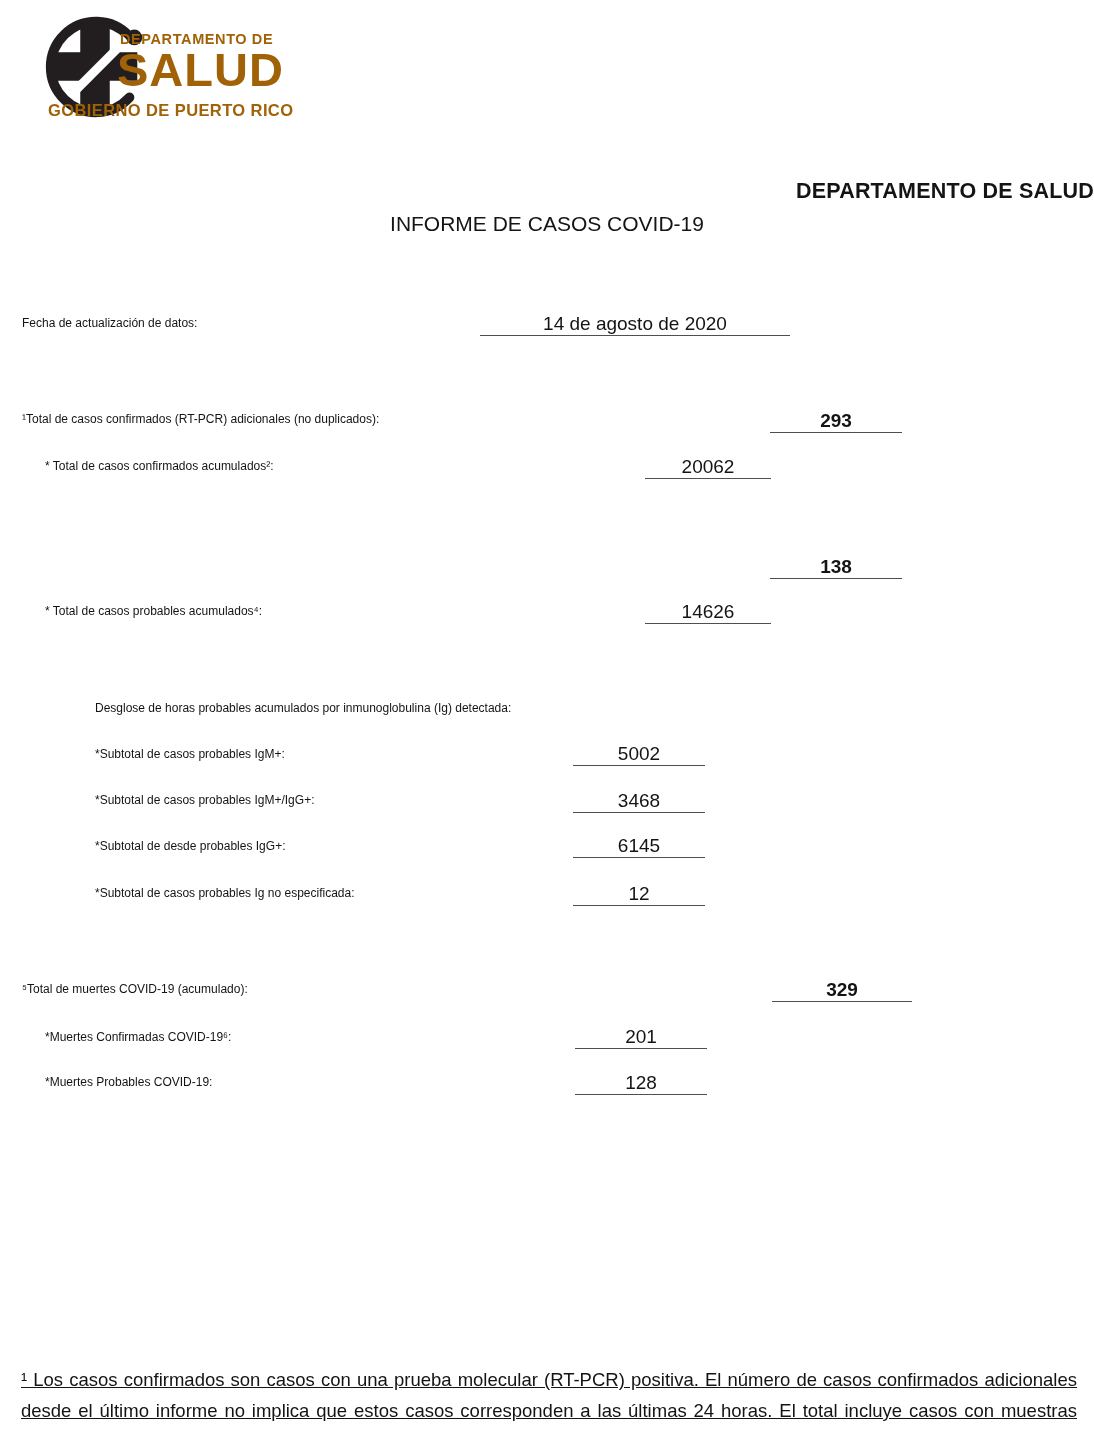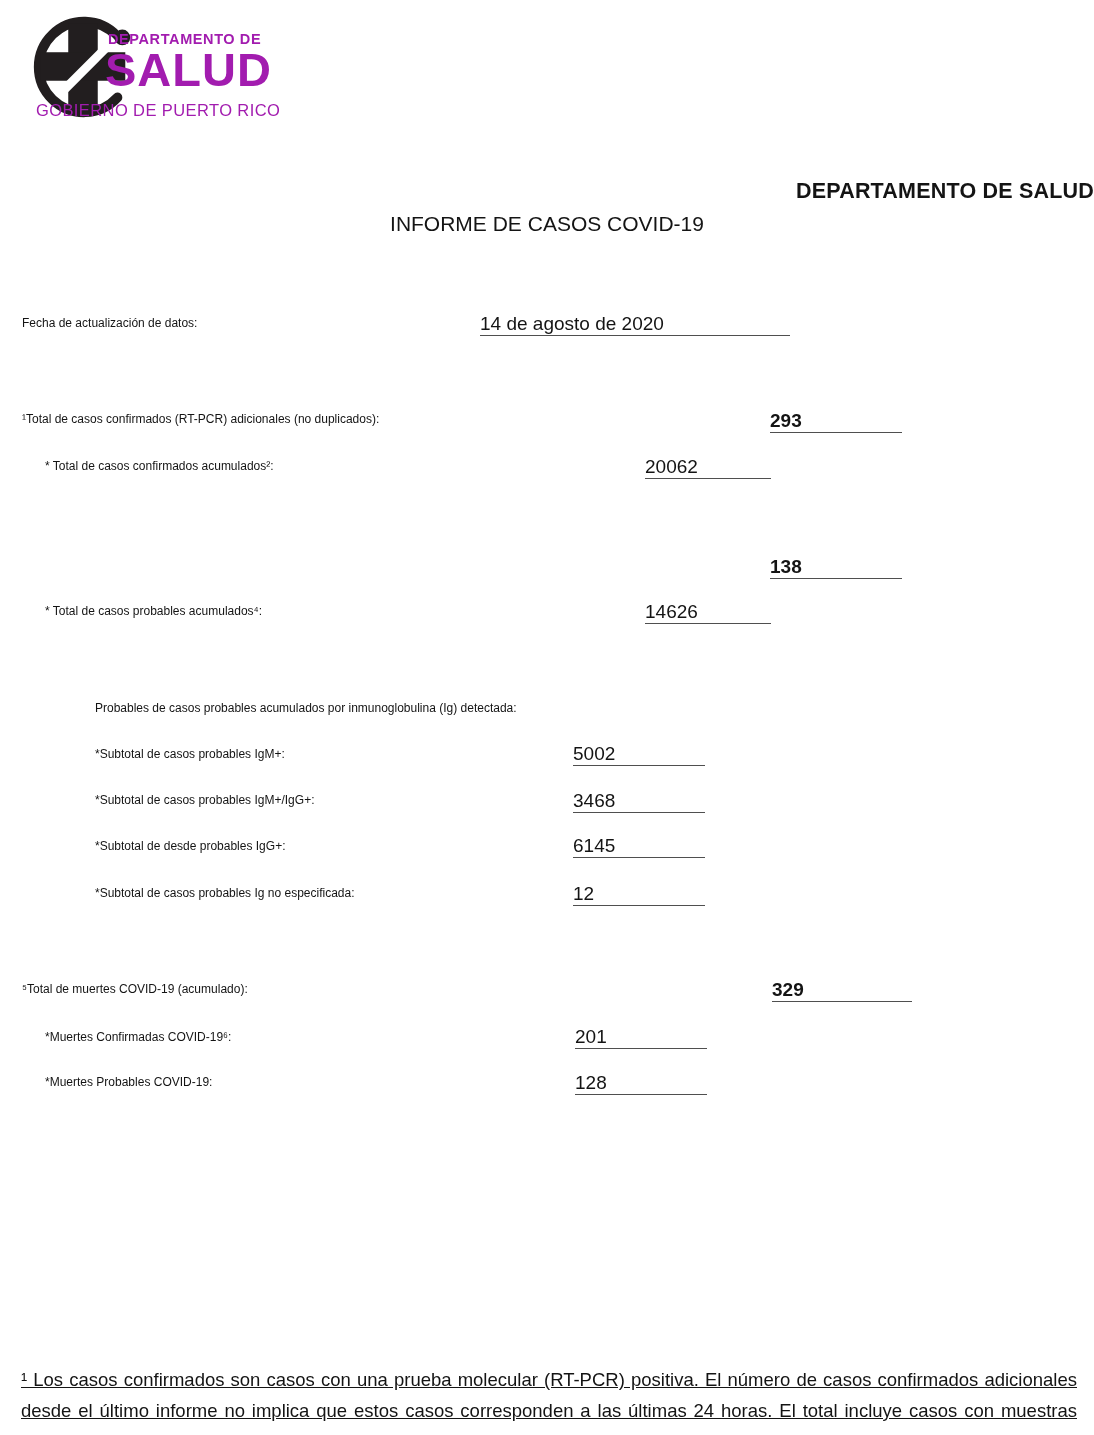--- a/index.html
+++ b/index.html
@@ -17,25 +17,25 @@
   }
   .page {
     position: absolute;
     inset: 0;
     background: #ffffff;
   }
 
   
   .logo {
     position: absolute;
-    left: 2px;
+    left: 14px;
     top: 0;
     width: 320px;
     height: 140px;
-    color: #a21caf;
+    color: #a16207;
   }
   .logo svg { position: absolute; left: 22px; top: 10px; }
   .logo-dept {
     position: absolute;
     left: 106px;
     top: 31px;
     font-size: 14.5px;
     font-weight: 700;
     letter-spacing: 0.6px;
     white-space: nowrap;
@@ -47,21 +47,21 @@
     font-size: 47px;
     font-weight: 700;
     letter-spacing: 1px;
     white-space: nowrap;
   }
   .logo-gov {
     position: absolute;
     left: 34px;
     top: 101px;
     font-size: 16.5px;
-    font-weight: 400;
+    font-weight: 700;
     letter-spacing: 0.4px;
     white-space: nowrap;
   }
 
   
   .title-block {
     position: absolute;
     left: 0;
     top: 179px;
     width: 1094px;
@@ -72,21 +72,21 @@
 
   
   .label {
     position: absolute;
     font-size: 12px;
     white-space: nowrap;
   }
   .vline {
     position: absolute;
     font-size: 19px;
-    text-align: left;
+    text-align: center;
     height: 23px;
     line-height: 23px;
     border-bottom: 1.6px solid #4f4f4f;
     white-space: nowrap;
   }
   .bold { font-weight: 700; }
 
   
   .footnote {
     position: absolute;
@@ -129,21 +129,21 @@
   <div class="vline bold" style="left:770px; top:409px; width:132px">293</div>
 
   <div class="label" style="left:45px; top:459px">* Total de casos confirmados acumulados²:</div>
   <div class="vline" style="left:645px; top:455px; width:126px">20062</div>
 
   <div class="vline bold" style="left:770px; top:555px; width:132px">138</div>
 
   <div class="label" style="left:45px; top:604px">* Total de casos probables acumulados⁴:</div>
   <div class="vline" style="left:645px; top:600px; width:126px">14626</div>
 
-  <div class="label" style="left:95px; top:701px">Probables de casos probables acumulados por inmunoglobulina (Ig) detectada:</div>
+  <div class="label" style="left:95px; top:701px">Desglose de horas probables acumulados por inmunoglobulina (Ig) detectada:</div>
 
   <div class="label" style="left:95px; top:747px">*Subtotal de casos probables IgM+:</div>
   <div class="vline" style="left:573px; top:742px; width:132px">5002</div>
 
   <div class="label" style="left:95px; top:793px">*Subtotal de casos probables IgM+/IgG+:</div>
   <div class="vline" style="left:573px; top:789px; width:132px">3468</div>
 
   <div class="label" style="left:95px; top:839px">*Subtotal de desde probables IgG+:</div>
   <div class="vline" style="left:573px; top:834px; width:132px">6145</div>
 

